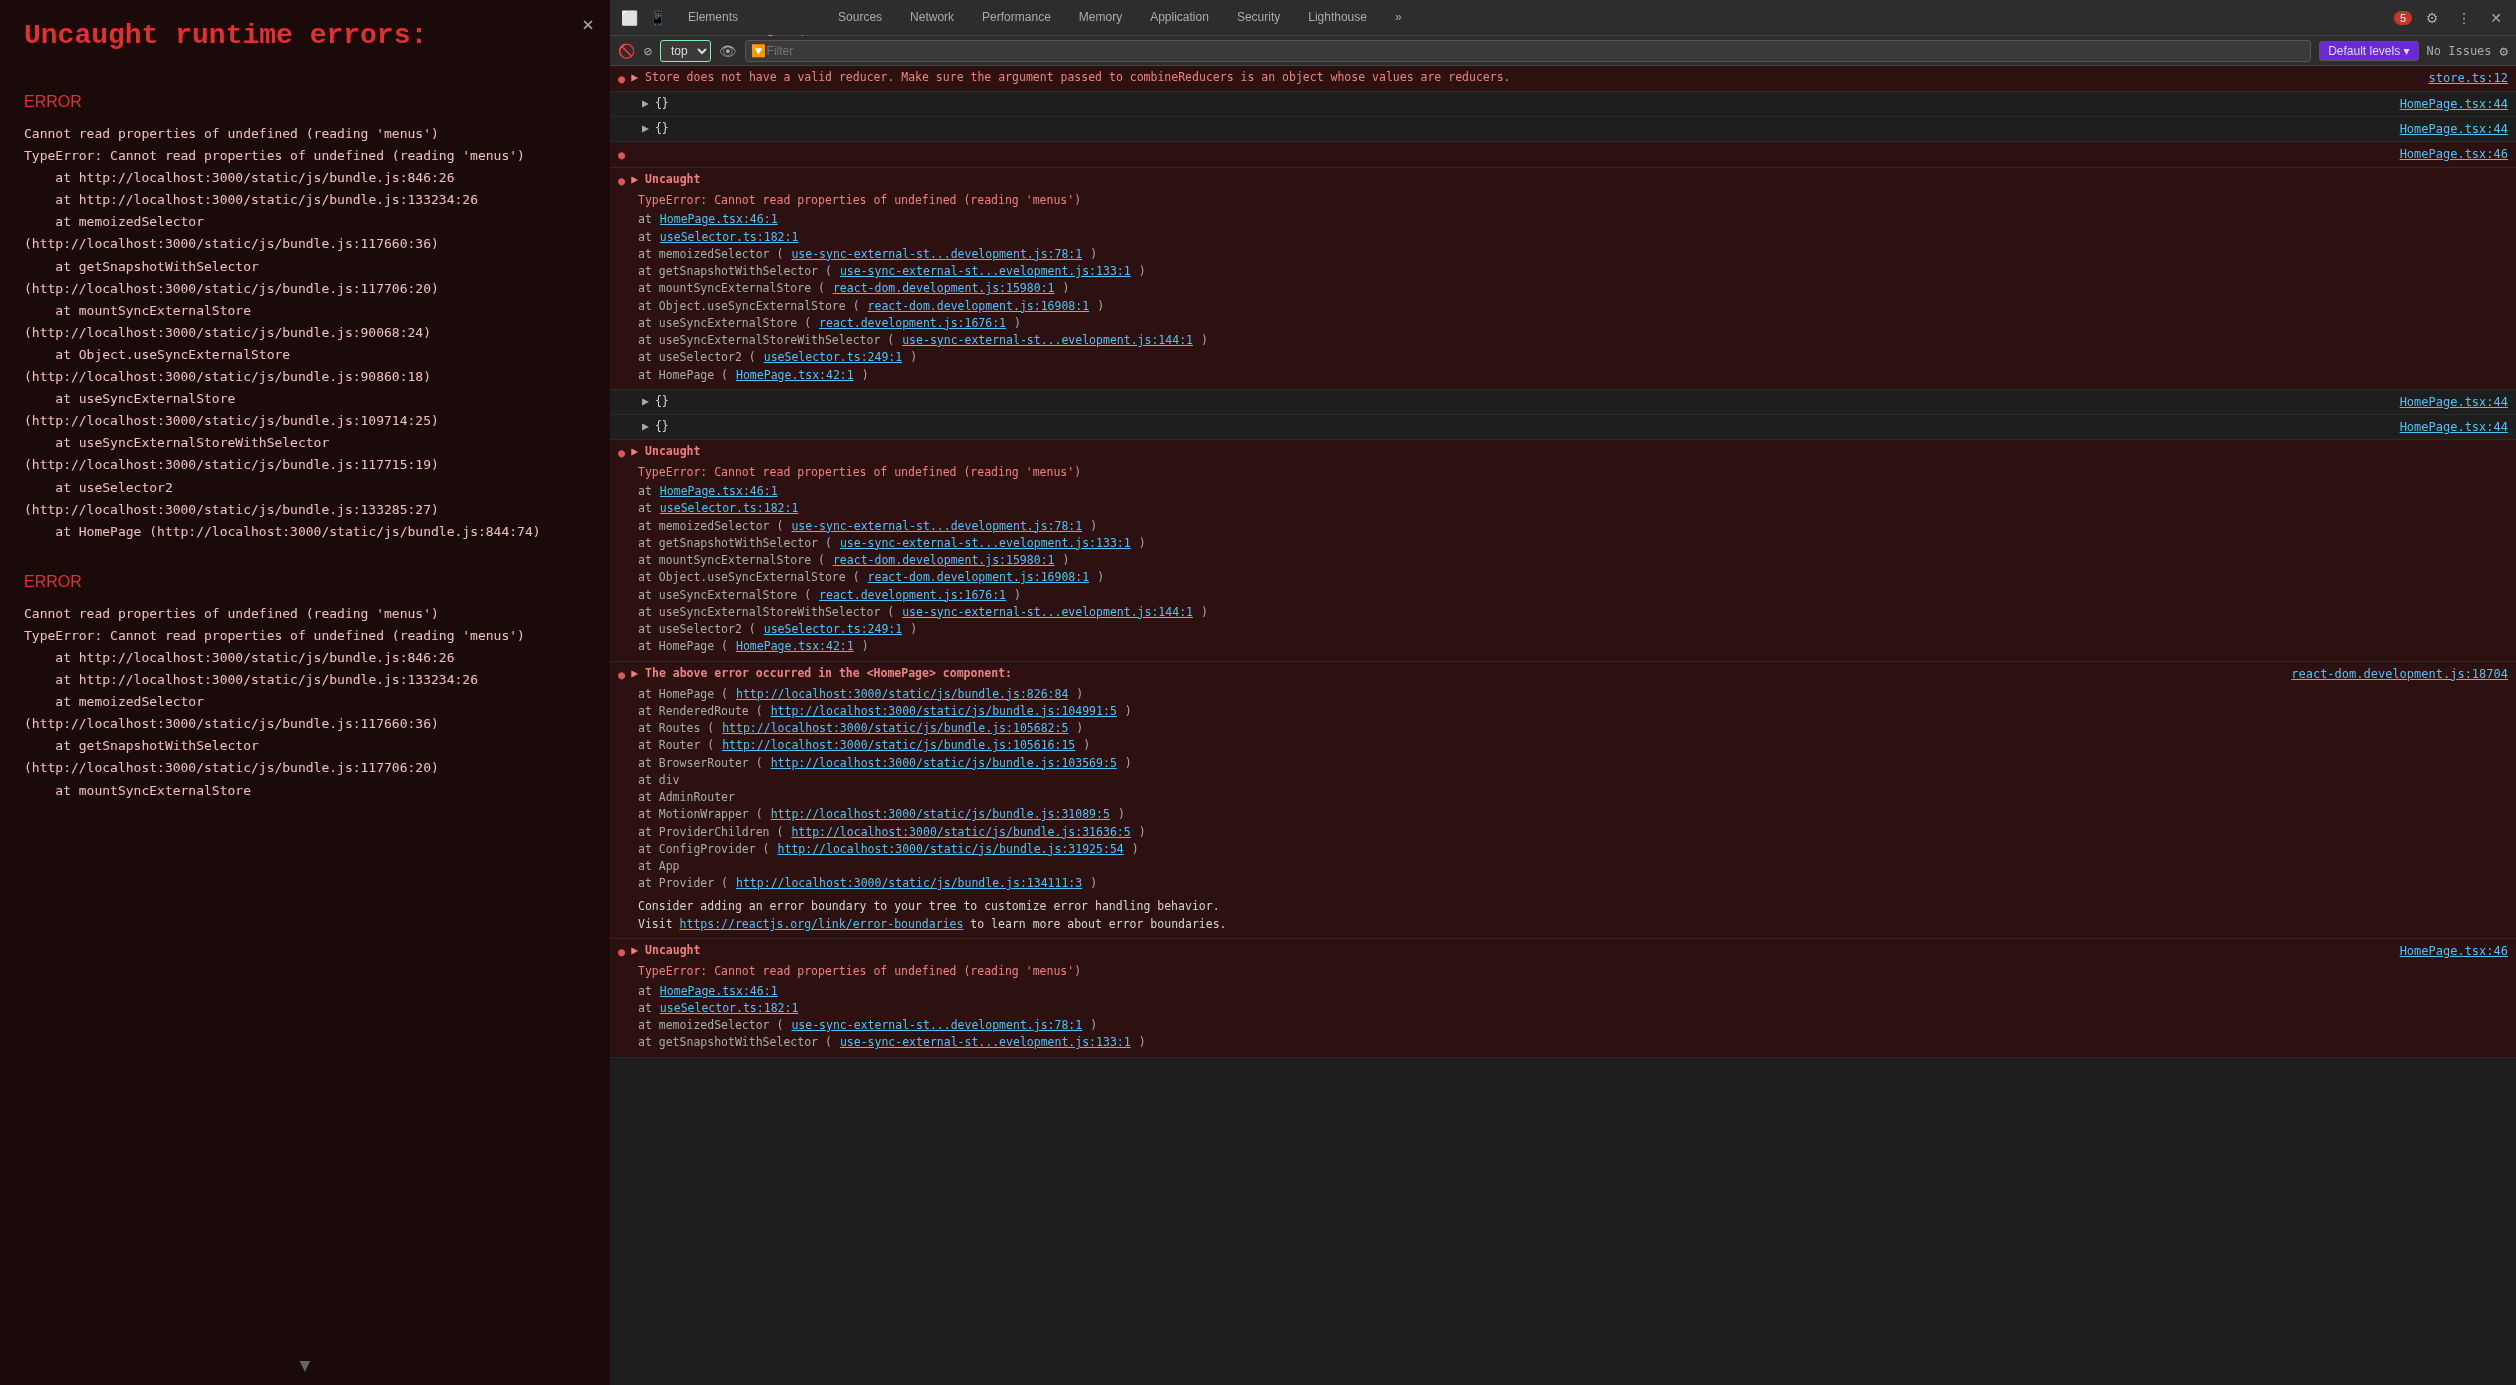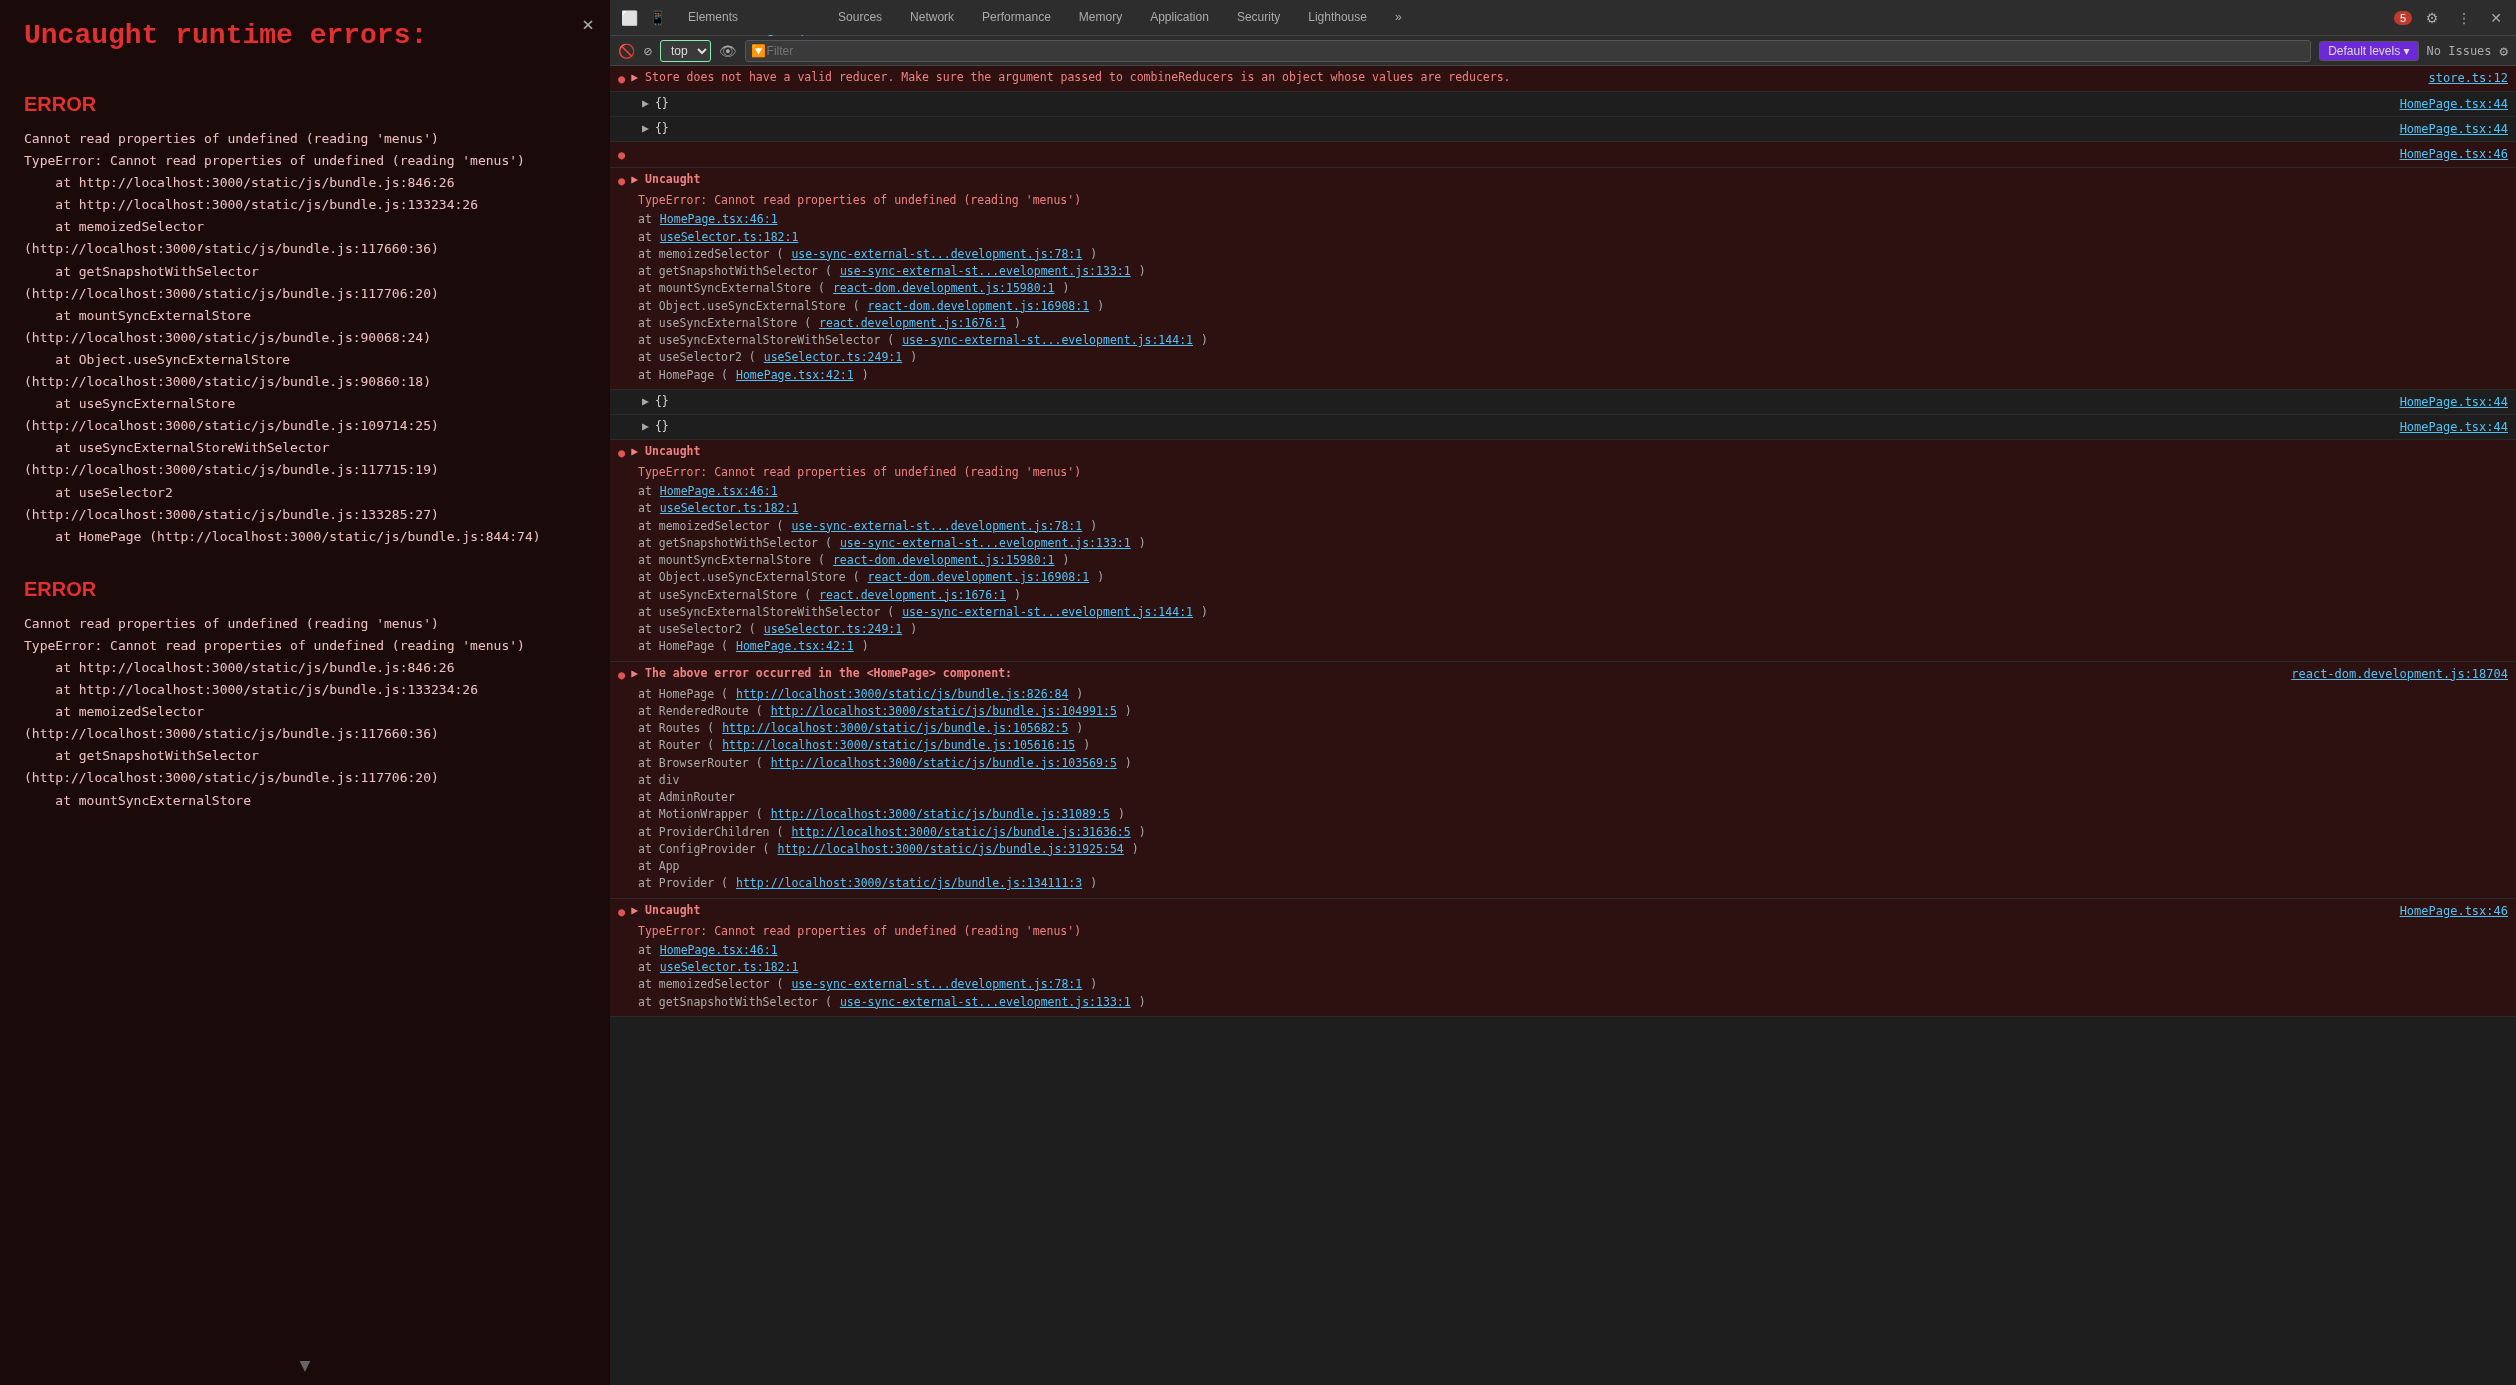--- a/index.html
+++ b/index.html
@@ -35,22 +35,22 @@
       font-size: 28px;
       font-weight: bold;
       margin-bottom: 42px;
       font-family: Liberation Mono, monospace;
     }
     #left-panel .error-section {
       margin-bottom: 30px;
     }
     #left-panel .error-label {
       color: #e03030;
-      font-size: 20px;
-      font-weight: bold;
+      font-size: 16px;
+      font-weight: normal;
       font-family: sans-serif;
       margin-bottom: 12px;
     }
     #left-panel .error-text {
       color: #f0c0c0;
       font-size: 13px;
       line-height: 1.7;
       white-space: pre-wrap;
       font-family: monospace;
     }
@@ -573,20 +573,24 @@
           </div>
         <div class="at-line">
             <span>at App</span>
           </div>
         <div class="at-line">
             <span>at Provider (</span>
             <span class="link-blue">http://localhost:3000/static/js/bundle.js:134111:3</span>
             <span>)</span>
           </div>
       </div>
+      <div class="consider-text">
+        Consider adding an error boundary to your tree to customize error handling behavior.<br>
+        Visit <span class="link-blue">https://reactjs.org/link/error-boundaries</span> to learn more about error boundaries.
+      </div>
     </div>
 
     <div class="console-entry error-entry">
       <div class="entry-line">
         <span class="red-circle">●</span>
         <span class="uncaught-header entry-expand">▶ Uncaught</span>
         <span class="entry-location link-blue">HomePage.tsx:46</span>
       </div>
       <div class="stack-block">
         <div style="color:#f08080;margin-bottom:2px;">TypeError: Cannot read properties of undefined (reading 'menus')</div>

